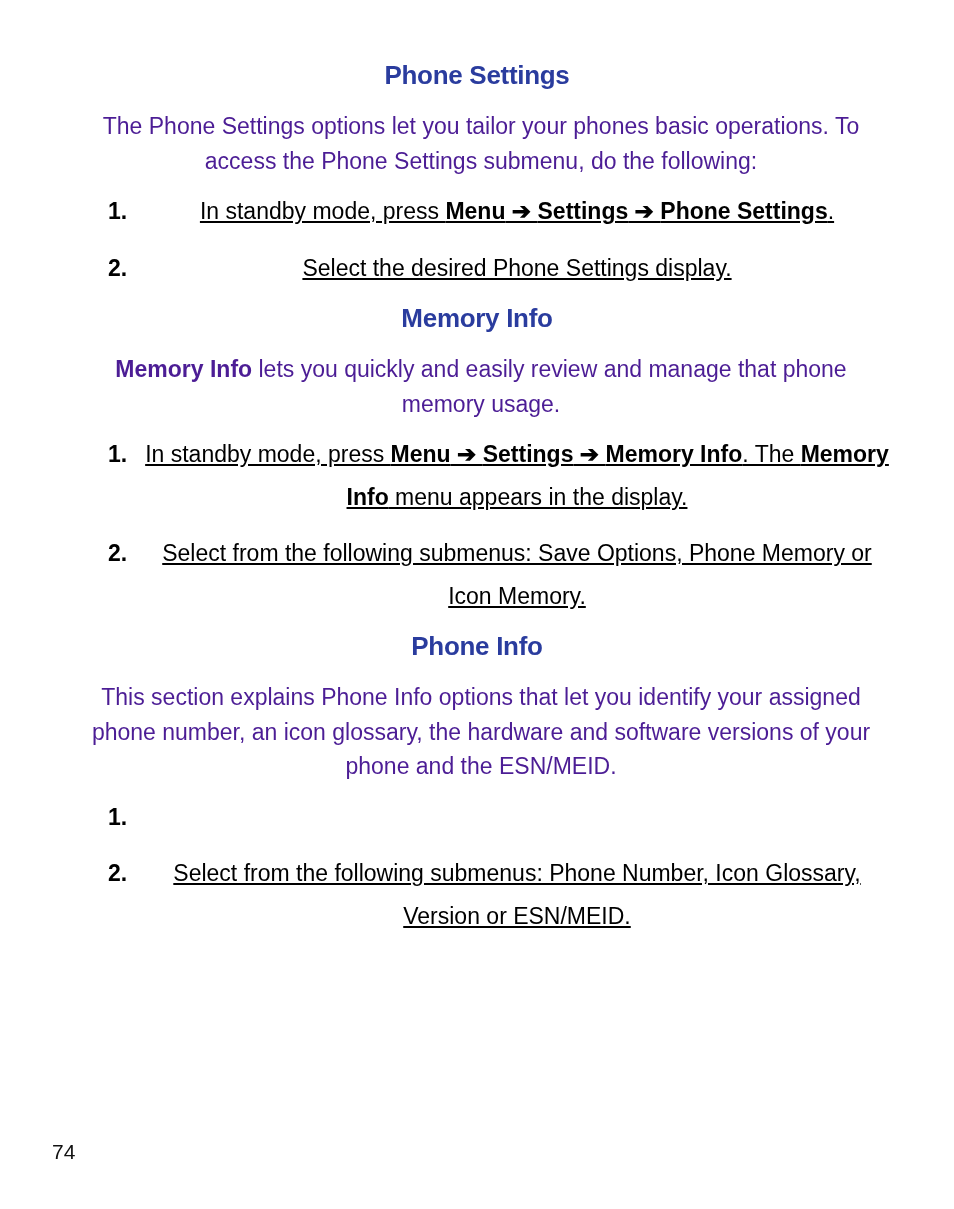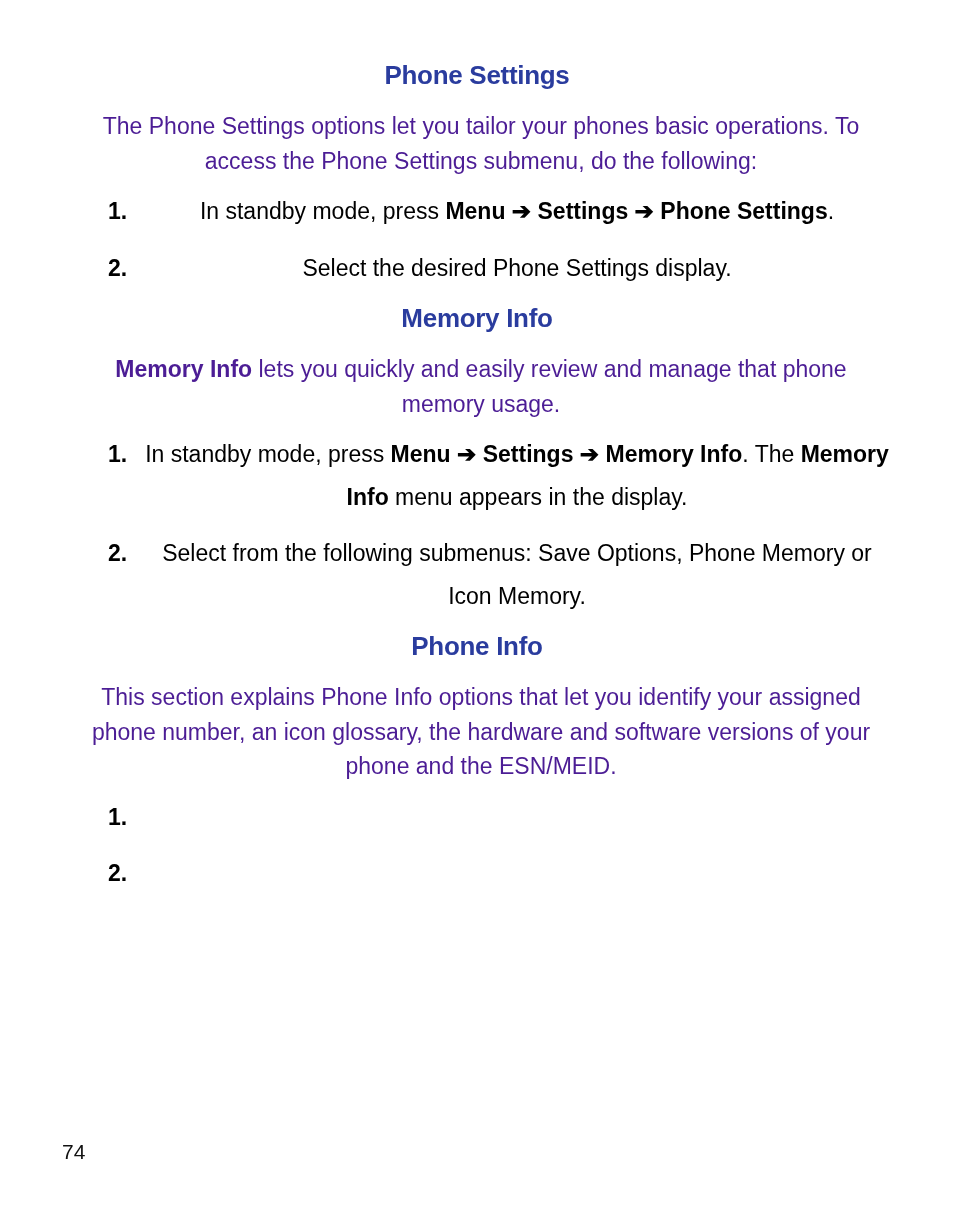--- a/index.html
+++ b/index.html
@@ -49,29 +49,30 @@
       line-height: 1.85;
     }
     .list-num {
       font-weight: bold;
       min-width: 55px;
       flex-shrink: 0;
     }
     .list-text {
       flex: 1;
       padding-right: 10px;
+      text-decoration: underline;
     }
     .arrow {
       font-weight: bold;
       font-family: Arial, sans-serif;
     }
     .page-number {
       position: absolute;
       bottom: 45px;
-      left: 62px;
+      left: 52px;
       font-size: 21px;
       color: #111;
     }
     .section {
       margin-bottom: 8px;
     }
   </style>
 </head>
 <body>
 
@@ -113,17 +114,18 @@
 
 <div class="section">
   <h2 class="heading">Phone Info</h2>
   <p class="para">This section explains Phone Info options that let you identify your assigned phone number, an icon glossary, the hardware and software versions of your phone and the ESN/MEID.</p>
   <ol class="list">
     <li class="list-item">
       <span class="list-num">1.</span>
     </li>
     <li class="list-item">
       <span class="list-num">2.</span>
+      <span class="list-text">Select from the following submenus: Phone Number, Icon Glossary, Version or ESN/MEID.</span>
     </li>
   </ol>
 </div>
 
 <div class="page-number">74</div>
 
 </body></html>

